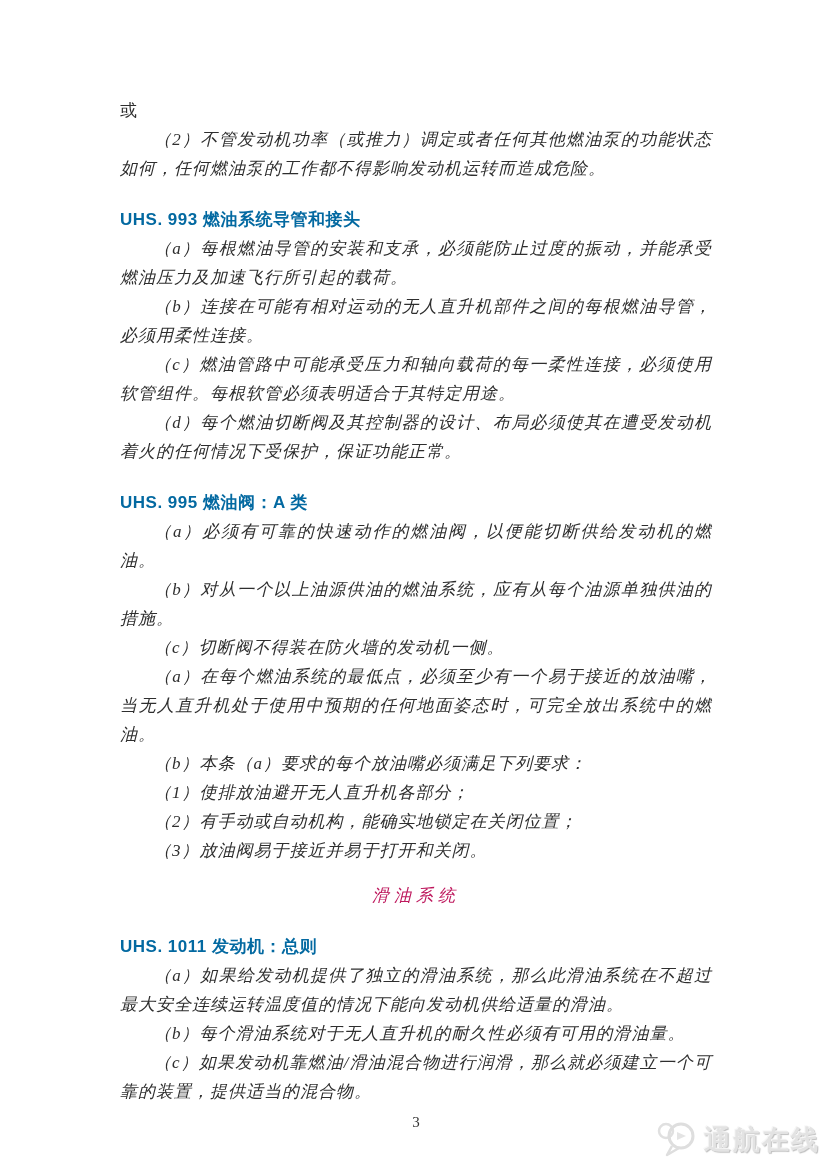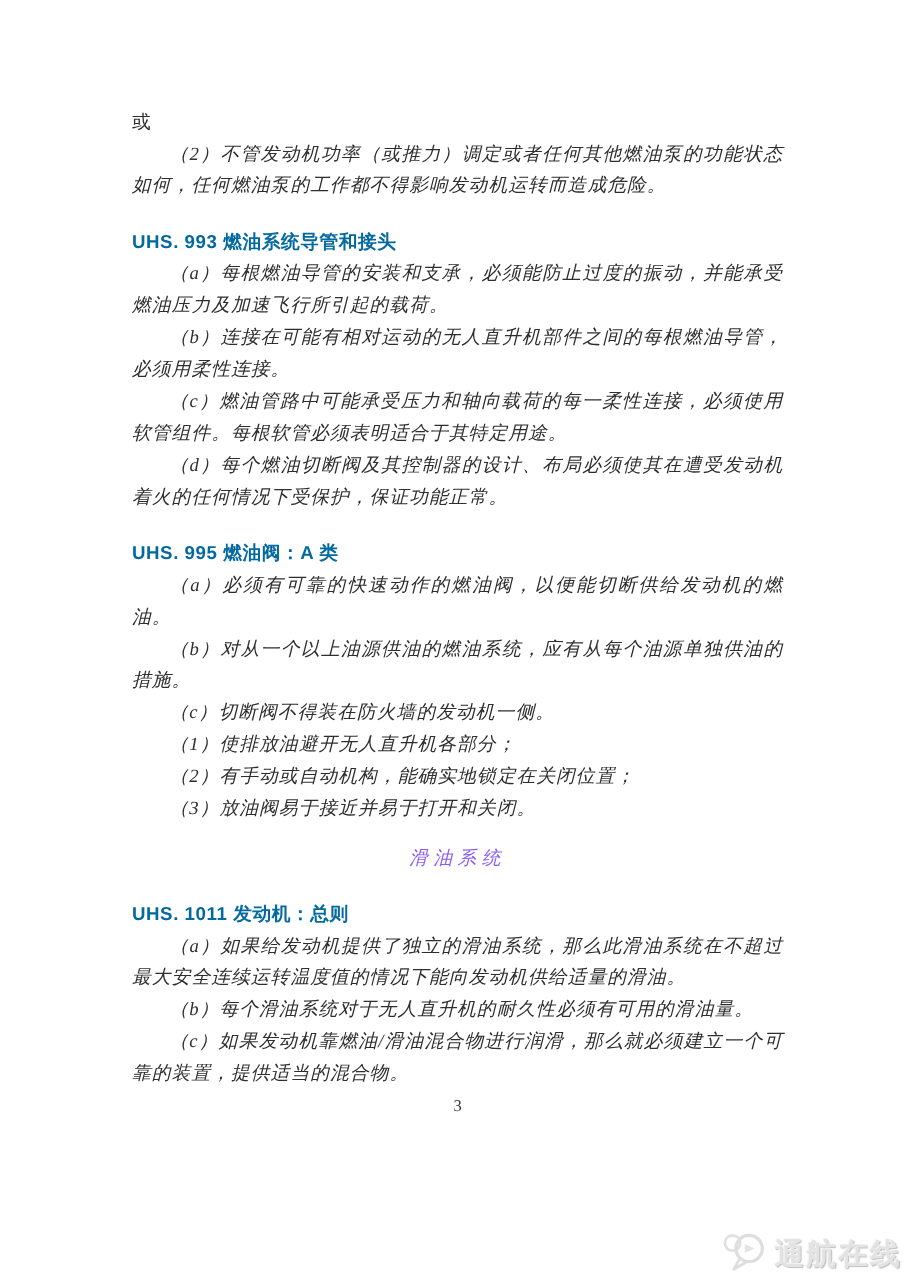--- a/index.html
+++ b/index.html
@@ -31,21 +31,21 @@
     margin-top: 22px;
     text-align: left;
     text-indent: 0;
   }
   .center-heading {
     text-align: center;
     font-style: italic;
     letter-spacing: 5px;
     margin-top: 16px;
     margin-bottom: 0;
-    color: #8b5cf6;
+    color: #be185d;
   }
   .page-number {
     margin-top: 6px;
     text-align: center;
     font-size: 15px;
     line-height: 20px;
     color: #333333;
     letter-spacing: 0;
   }
   .watermark {
@@ -75,20 +75,22 @@
     <p class="blk indent">（2）不管发动机功率（或推力）调定或者任何其他燃油泵的功能状态如何，任何燃油泵的工作都不得影响发动机运转而造成危险。</p>
     <p class="blk heading">UHS. 993 燃油系统导管和接头</p>
     <p class="blk indent">（a）每根燃油导管的安装和支承，必须能防止过度的振动，并能承受燃油压力及加速飞行所引起的载荷。</p>
     <p class="blk indent">（b）连接在可能有相对运动的无人直升机部件之间的每根燃油导管，必须用柔性连接。</p>
     <p class="blk indent">（c）燃油管路中可能承受压力和轴向载荷的每一柔性连接，必须使用软管组件。每根软管必须表明适合于其特定用途。</p>
     <p class="blk indent">（d）每个燃油切断阀及其控制器的设计、布局必须使其在遭受发动机着火的任何情况下受保护，保证功能正常。</p>
     <p class="blk heading">UHS. 995 燃油阀：A 类</p>
     <p class="blk indent">（a）必须有可靠的快速动作的燃油阀，以便能切断供给发动机的燃油。</p>
     <p class="blk indent">（b）对从一个以上油源供油的燃油系统，应有从每个油源单独供油的措施。</p>
     <p class="blk indent">（c）切断阀不得装在防火墙的发动机一侧。</p>
+    <p class="blk indent">（a）在每个燃油系统的最低点，必须至少有一个易于接近的放油嘴，当无人直升机处于使用中预期的任何地面姿态时，可完全放出系统中的燃油。</p>
+    <p class="blk indent">（b）本条（a）要求的每个放油嘴必须满足下列要求：</p>
     <p class="blk indent">（1）使排放油避开无人直升机各部分；</p>
     <p class="blk indent">（2）有手动或自动机构，能确实地锁定在关闭位置；</p>
     <p class="blk indent">（3）放油阀易于接近并易于打开和关闭。</p>
     <p class="blk center-heading">滑油系统</p>
     <p class="blk heading">UHS. 1011 发动机：总则</p>
     <p class="blk indent">（a）如果给发动机提供了独立的滑油系统，那么此滑油系统在不超过最大安全连续运转温度值的情况下能向发动机供给适量的滑油。</p>
     <p class="blk indent">（b）每个滑油系统对于无人直升机的耐久性必须有可用的滑油量。</p>
     <p class="blk indent">（c）如果发动机靠燃油/滑油混合物进行润滑，那么就必须建立一个可靠的装置，提供适当的混合物。</p>
     <p class="blk page-number">3</p>
   </div>

